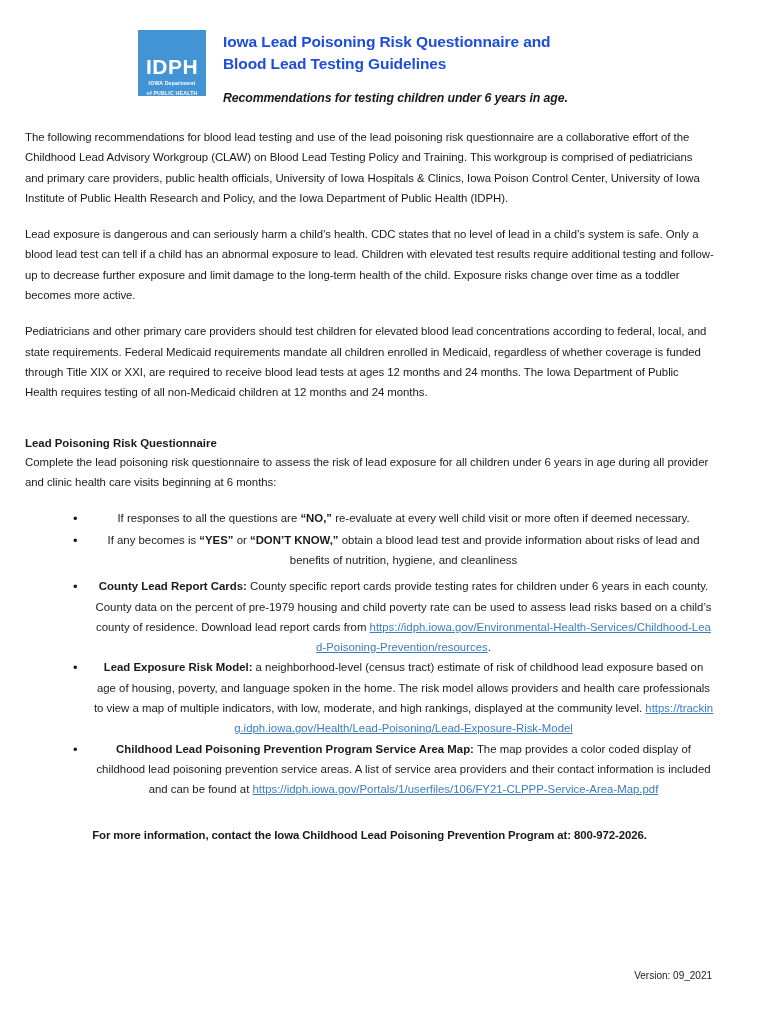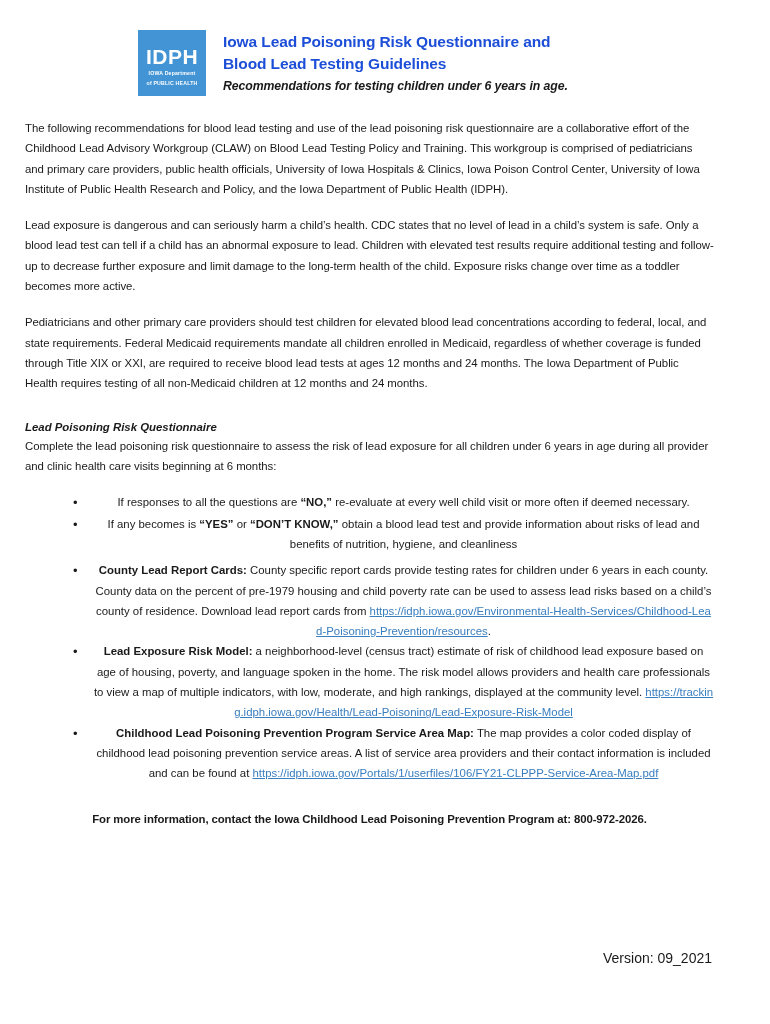--- a/index.html
+++ b/index.html
@@ -32,21 +32,21 @@
   }
   .logo {
     width: 68px;
     height: 66px;
     background: #4294d4;
     flex: 0 0 auto;
     position: relative;
     display: flex;
     flex-direction: column;
     align-items: center;
-    justify-content: center;
+    justify-content: flex-end;
     overflow: hidden;
   }
   .logo-idph {
     color: #ffffff;
     font-family: "Liberation Sans", sans-serif;
     font-weight: bold;
     font-size: 21px;
     letter-spacing: 0.5px;
     line-height: 1;
     margin-top: 6px;
@@ -70,21 +70,21 @@
     font-weight: bold;
     color: #1d4ed8;
     line-height: 1.42;
     letter-spacing: -0.1px;
   }
   .doc-subtitle {
     font-size: 12.3px;
     font-style: italic;
     font-weight: bold;
     color: #1a1a1a;
-    margin-top: 4px;
+    margin-top: 16px;
     letter-spacing: -0.1px;
   }
 
   
   .body-area {
     padding: 0 56px 0 25px;
     margin-top: 22px;
   }
   p.para {
     font-size: 11.4px;
@@ -94,22 +94,21 @@
     letter-spacing: -0.05px;
   }
   .section-head {
     font-size: 11.4px;
     font-weight: bold;
     margin: 0;
     line-height: 1.6;
     color: #1a1a1a;
   }
   .section-head.spaced {
-    margin-top: 24px;
-    font-style: italic;
+    margin-top: 31px;
   }
   ul.bullets {
     margin: 6px 0 0 0;
     padding-left: 48px;
     list-style: none;
     text-align: center;
   }
   ul.bullets > li {
     font-size: 11.4px;
     line-height: 1.78;
@@ -139,22 +138,22 @@
     text-align: center;
     font-size: 11.4px;
     font-weight: bold;
     color: #1a1a1a;
     margin-top: 29px;
     letter-spacing: -0.1px;
   }
   .version {
     position: absolute;
     right: 58px;
-    bottom: 58px;
-    font-size: 14px;
+    bottom: 43px;
+    font-size: 10px;
     color: #1a1a1a;
   }
 </style>
 </head>
 <body>
 
 <div class="page">
 
   <div class="header">
     <div class="logo">

